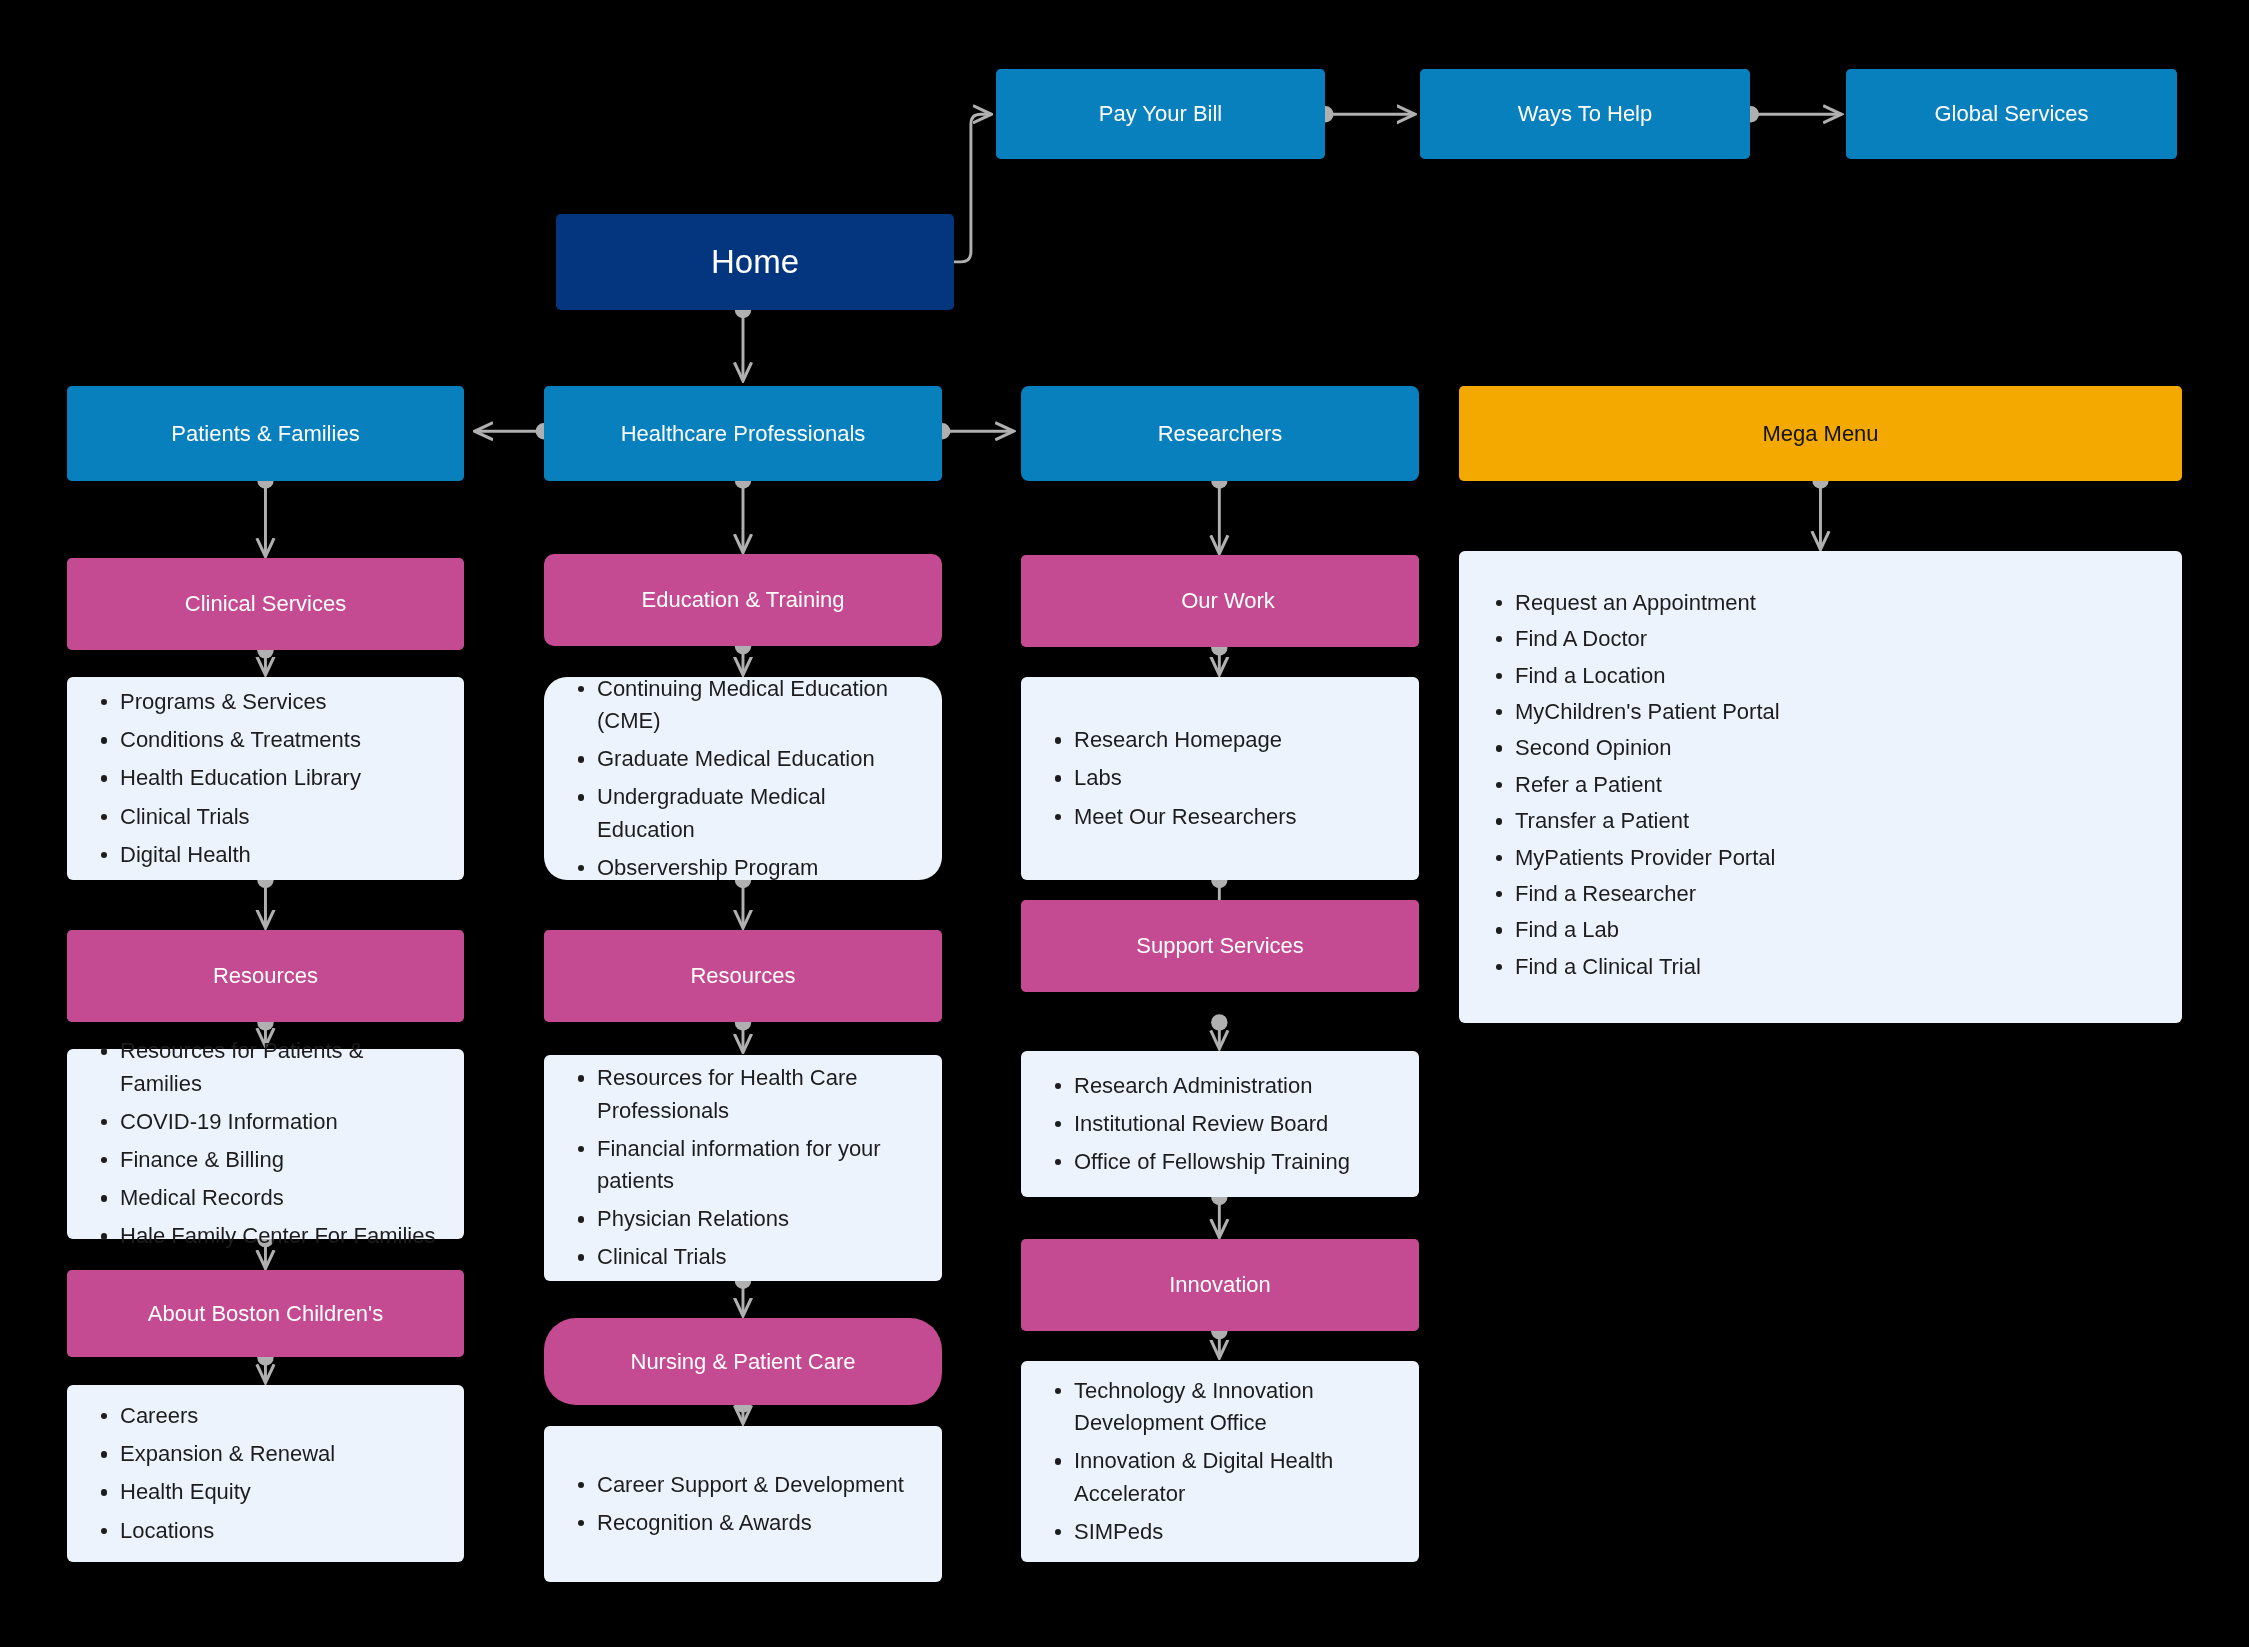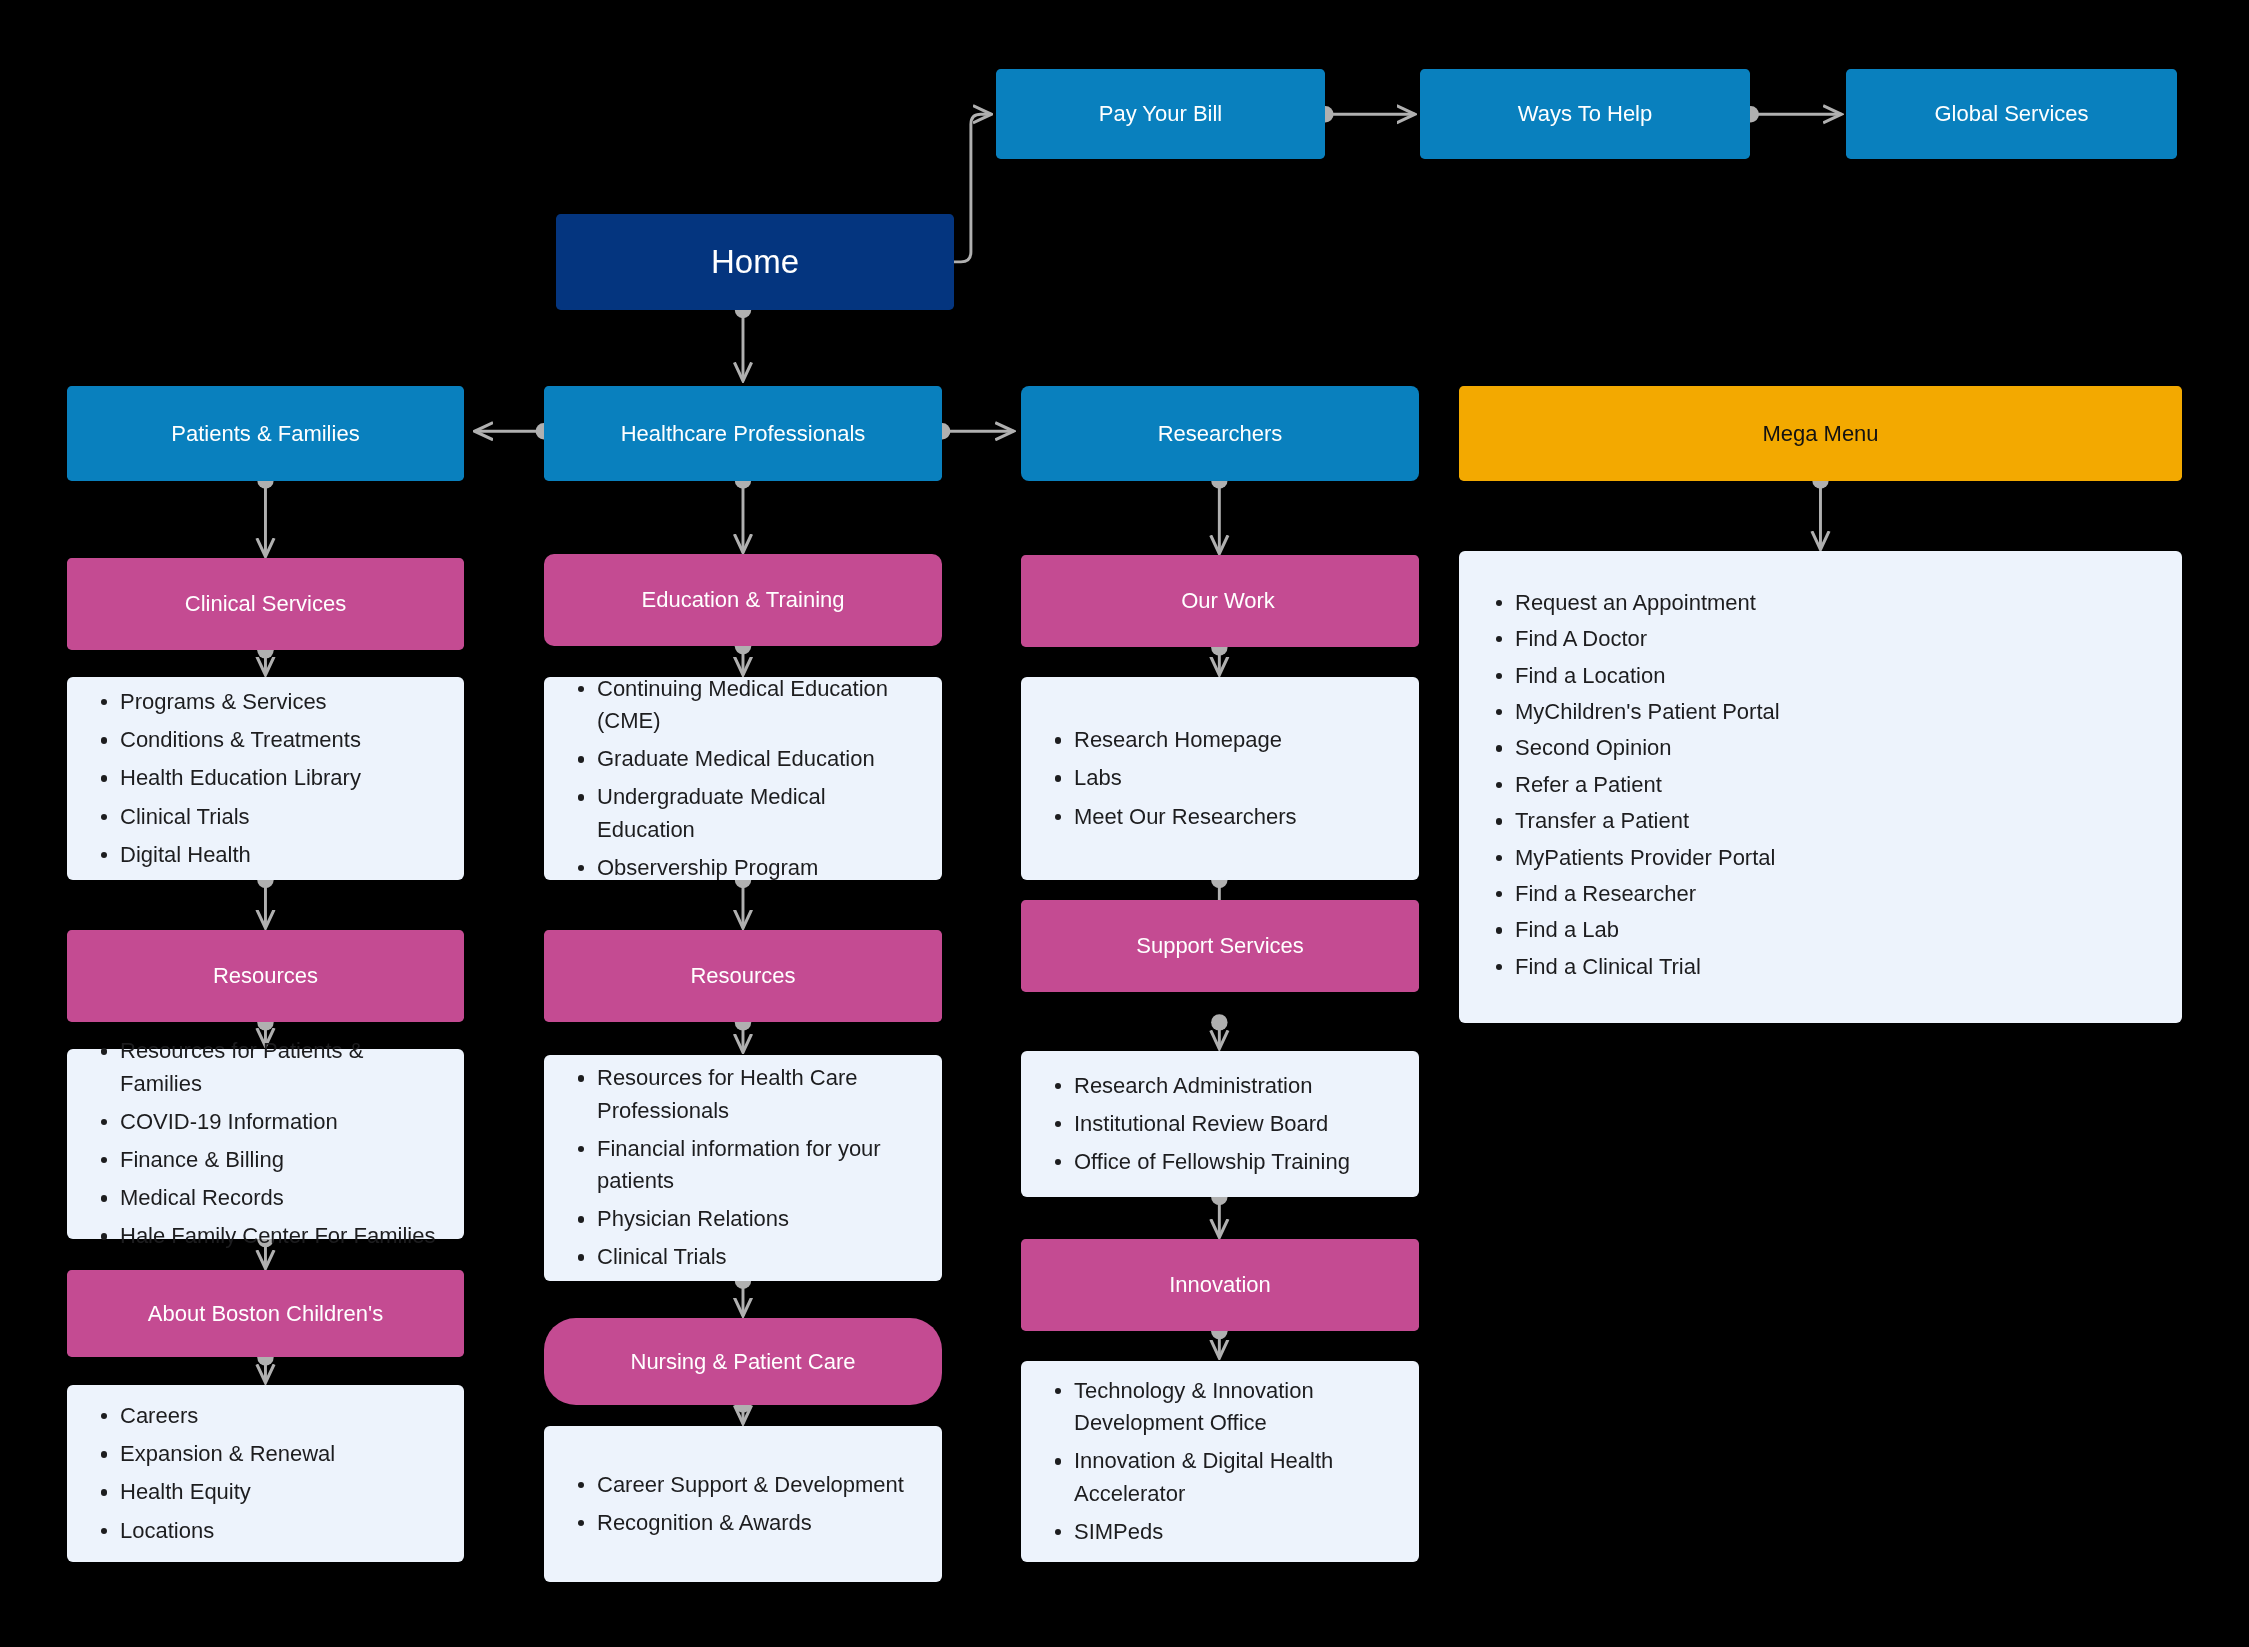--- a/index.html
+++ b/index.html
@@ -255,21 +255,21 @@
         <li>Expansion &amp; Renewal</li>
         <li>Health Equity</li>
         <li>Locations</li>
       </ul>
   </div>
 
   <div class="node pink" style="left:544px; top:554px; width:398px; height:92px;border-radius:10px;">
     <span>Education &amp; Training</span>
   </div>
 
-  <div class="panel" style="left:544px; top:677px; width:398px; height:203px;">
+  <div class="panel" style="left:544px; top:677px; width:398px; height:203px;border-radius:23px;">
     <ul>
         <li>Continuing Medical Education (CME)</li>
         <li>Graduate Medical Education</li>
         <li>Undergraduate Medical Education</li>
         <li>Observership Program</li>
       </ul>
   </div>
 
   <div class="node pink" style="left:544px; top:930px; width:398px; height:92px;">
     <span>Resources</span>

